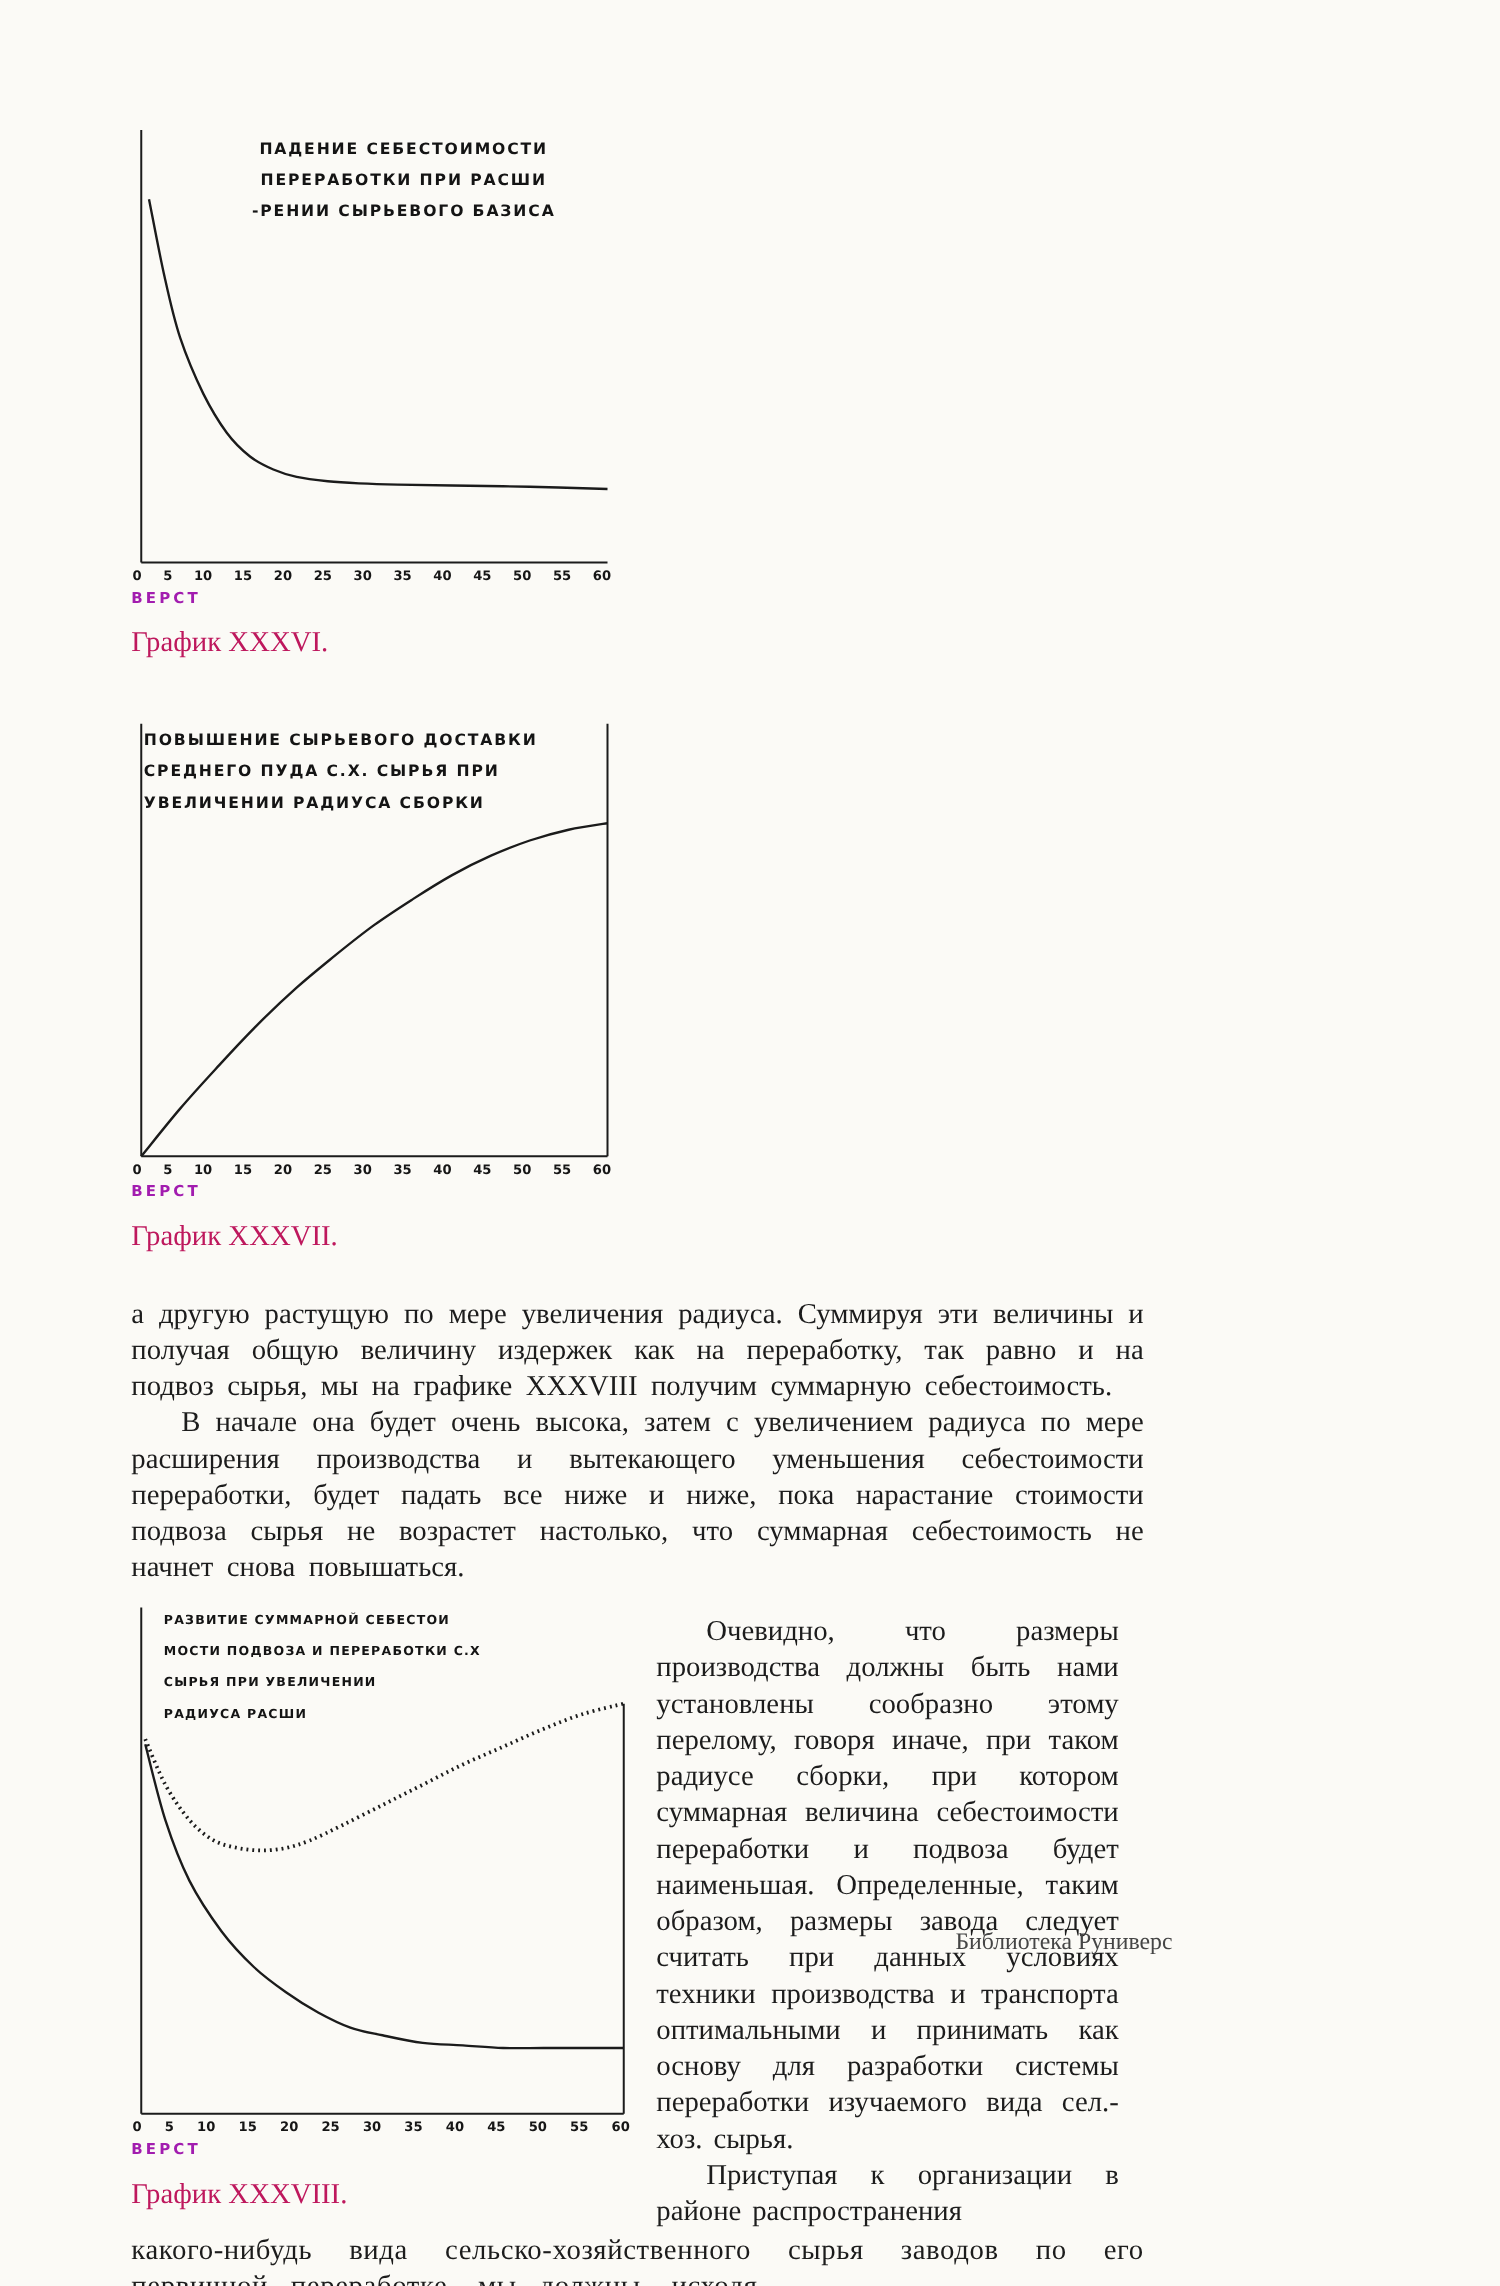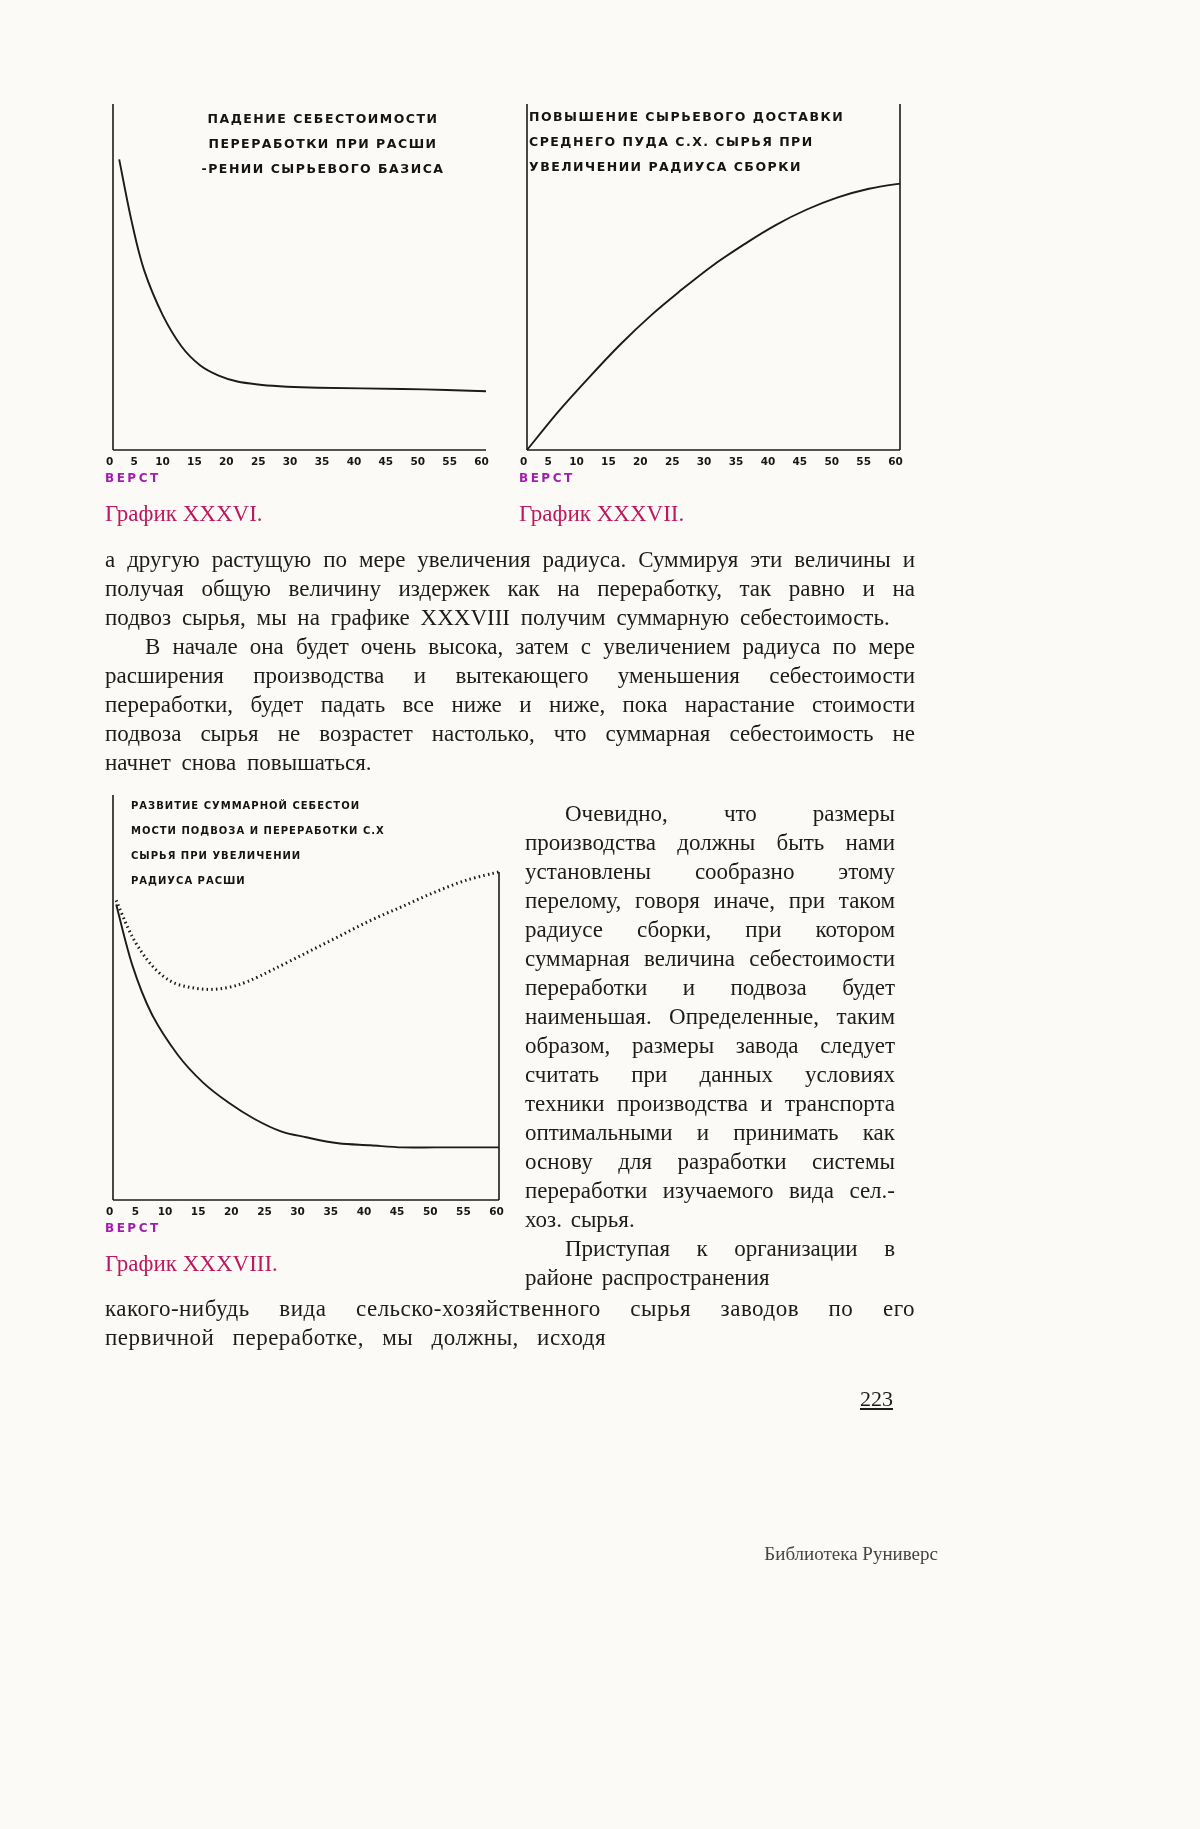--- a/index.html
+++ b/index.html
@@ -2,21 +2,21 @@
 <html><head>
 <meta charset="utf-8">
 <style>
   html,body{margin:0;padding:0;}
   body{
     width:1200px;height:1829px;position:relative;overflow:hidden;
     background:#fbfaf6;color:#1c1c1c;
     font-family:"Liberation Serif", serif;
   }
   .content{position:absolute;left:105px;top:92px;width:810px;}
-  .charts-row{display:flex;gap:29px;margin-bottom:18px;}
+  .charts-row{display:flex;gap:40px;margin-bottom:34px;flex-direction:column;}
   figure.chart{margin:0;}
   .c1,.c2{width:385px;}
   .c3{width:400px;}
   .chart-canvas{position:relative;}
   svg{display:block;}
   .axis{stroke:#1b1b1b;stroke-width:1.6;}
   .curve{fill:none;stroke:#1b1b1b;stroke-width:1.9;}
   .curve.dotted{stroke-width:3;stroke-dasharray:1.5 3.2;}
   .chart-title{
     position:absolute;font-family:"DejaVu Sans", sans-serif;font-weight:700;

